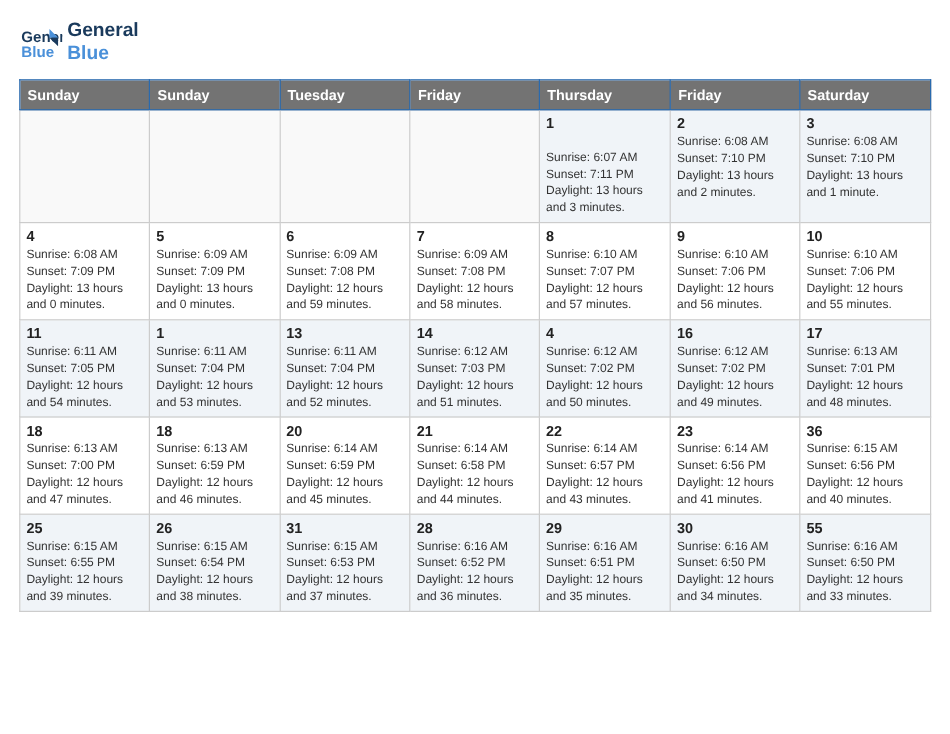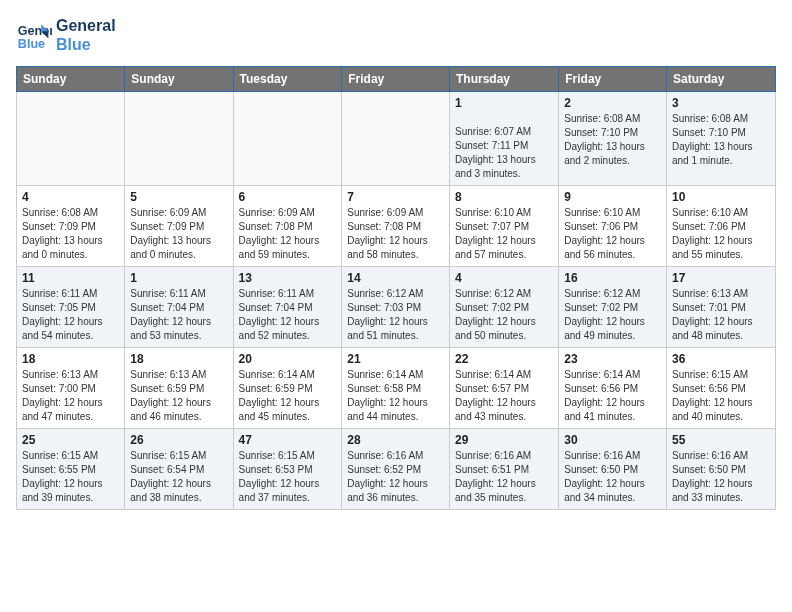--- a/index.html
+++ b/index.html
@@ -300,21 +300,21 @@
 and 39 minutes.</div>
         </td>
         <td>
           <span class="day-num">26</span>
           <div class="day-info" style="white-space: pre-line;">Sunrise: 6:15 AM
 Sunset: 6:54 PM
 Daylight: 12 hours
 and 38 minutes.</div>
         </td>
         <td>
-          <span class="day-num">47</span>
+          <span class="day-num">31</span>
           <div class="day-info" style="white-space: pre-line;">Sunrise: 6:15 AM
 Sunset: 6:53 PM
 Daylight: 12 hours
 and 37 minutes.</div>
         </td>
         <td>
           <span class="day-num">28</span>
           <div class="day-info" style="white-space: pre-line;">Sunrise: 6:16 AM
 Sunset: 6:52 PM
 Daylight: 12 hours

